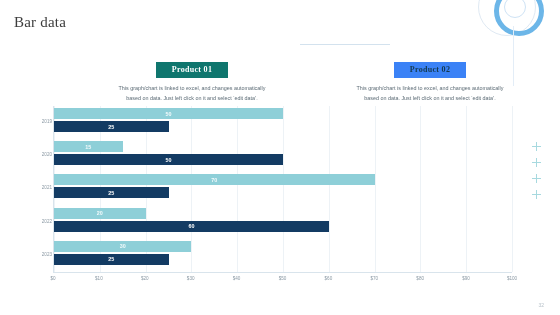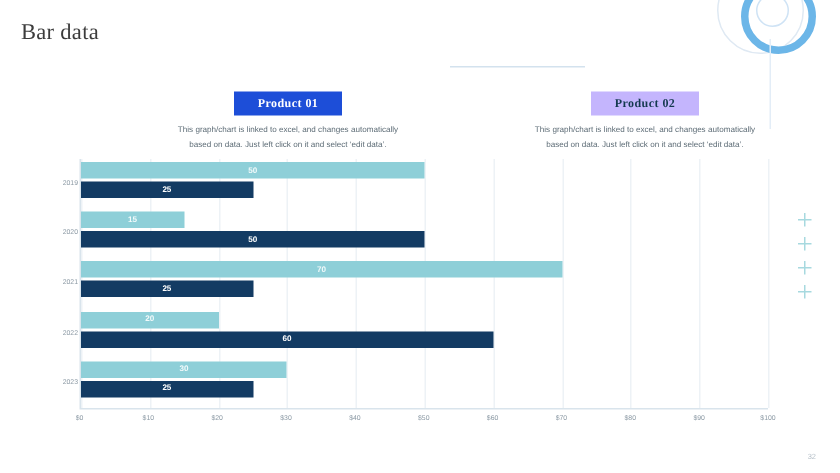--- a/index.html
+++ b/index.html
@@ -86,25 +86,25 @@
 
   .badge {
     display: inline-block;
     padding: 3px 16px 4px 16px;
     font-size: 8px;
     font-weight: bold;
     letter-spacing: 0.3px;
     font-family: "Liberation Serif", serif;
   }
   .badge-dark {
-    background: #1d4ed8;
+    background: #0f766e;
     color: #ffffff;
   }
   .badge-teal {
-    background: #c4b5fd;
+    background: #3b82f6;
     color: #14394f;
   }
   .callout-text {
     margin-top: 5px;
     font-size: 5.4px;
     line-height: 1.9;
     color: #5c6b75;
     padding: 0 10px;
   }
 

